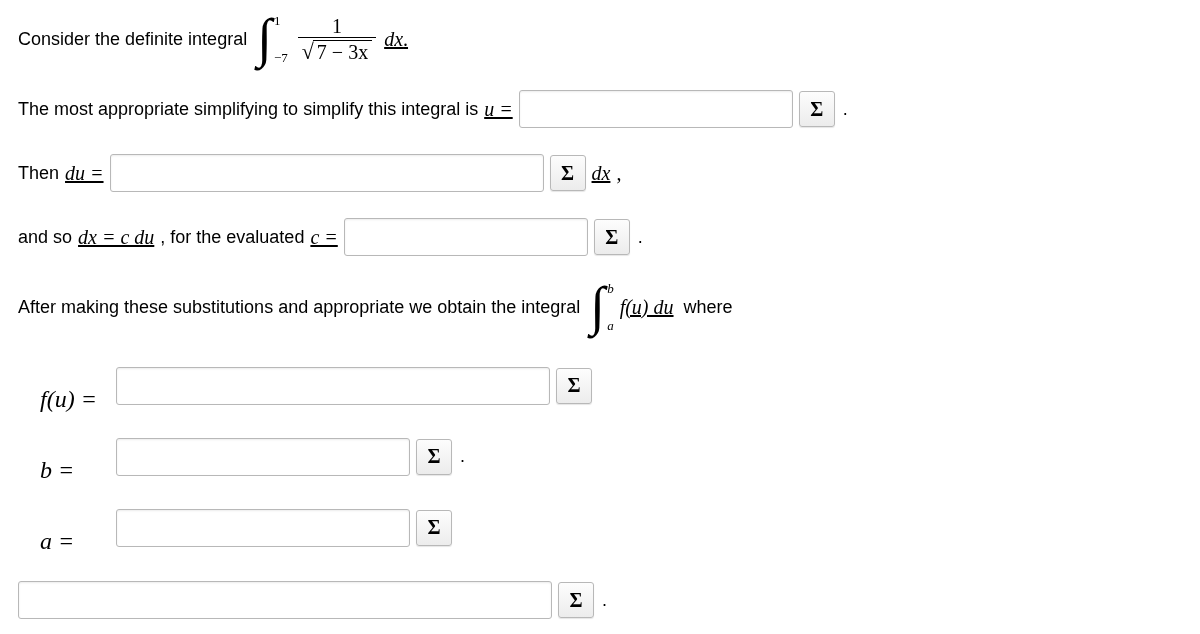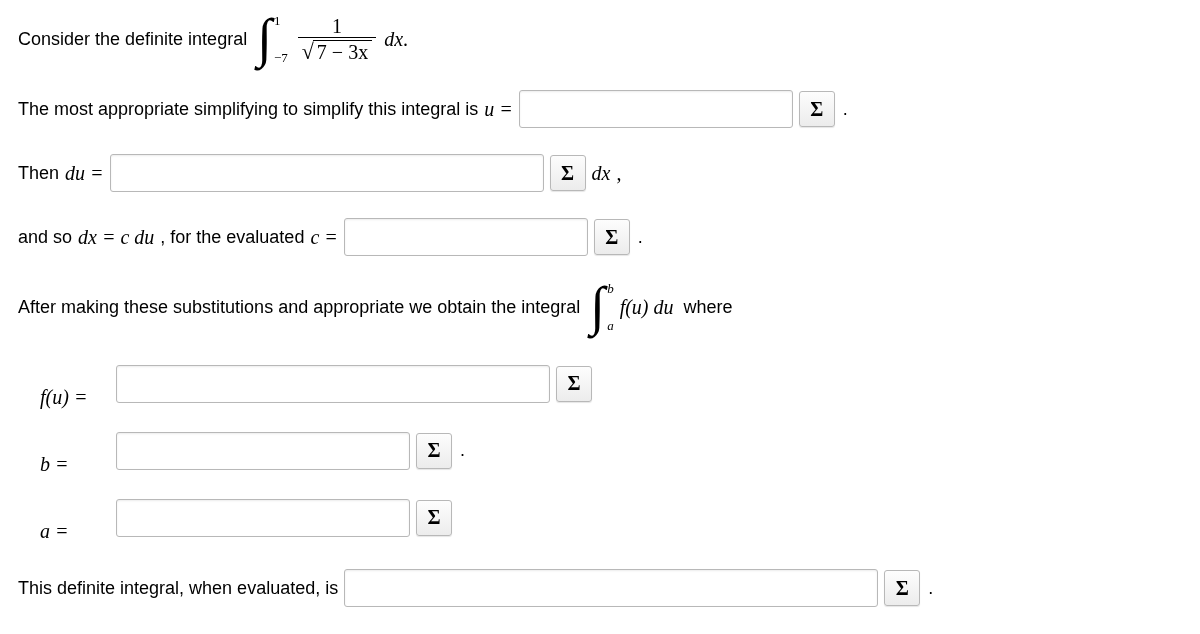--- a/index.html
+++ b/index.html
@@ -11,21 +11,21 @@
     background: #fff;
   }
   .row {
     display: flex;
     align-items: center;
     flex-wrap: wrap;
     margin-bottom: 26px;
     gap: 6px;
   }
   .row.tight { margin-bottom: 16px; }
-  .mathint { font-family: "Times New Roman", Times, serif; font-size: 20px; }
+  .mathint { font-family: "Times New Roman", Times, serif; font-size: 20px; text-decoration: underline; }
   .italic { font-style: italic; }
   input.answer {
     height: 32px;
     border: 1px solid #b8b8b8;
     border-radius: 3px;
     background: #fff;
     padding: 2px 6px;
     font-size: 16px;
     box-shadow: inset 0 1px 2px rgba(0,0,0,0.08);
   }
@@ -45,21 +45,21 @@
     font-size: 20px;
     font-weight: bold;
     cursor: pointer;
     padding: 0;
     box-shadow: 0 1px 1px rgba(0,0,0,0.1);
   }
   .indent-block { margin-left: 22px; }
   .lbl-col {
     display: inline-block;
     font-family: "Times New Roman", Times, serif;
-    font-size: 20px;
+    font-size: 24px;
     font-style: italic;
     min-width: 70px;
     margin-top: 28px;
   }
   
   .intexpr {
     display: inline-flex;
     align-items: center;
     font-family: "Times New Roman", Times, serif;
     margin: 0 4px;
@@ -192,17 +192,16 @@
     <span class="dot">.</span>
   </div>
   <div class="row">
     <span class="lbl-col">a =</span>
     <input class="answer w-sm" value="" style="">
     <button class="sigma">Σ</button>
   </div>
 </div>
 
 <div class="row">
-  <span>This definite integral, when evaluated, is</span>
   <input class="answer w-xxl" value="" style="">
   <button class="sigma">Σ</button>
   <span class="dot">.</span>
 </div>
 
 </body></html>

